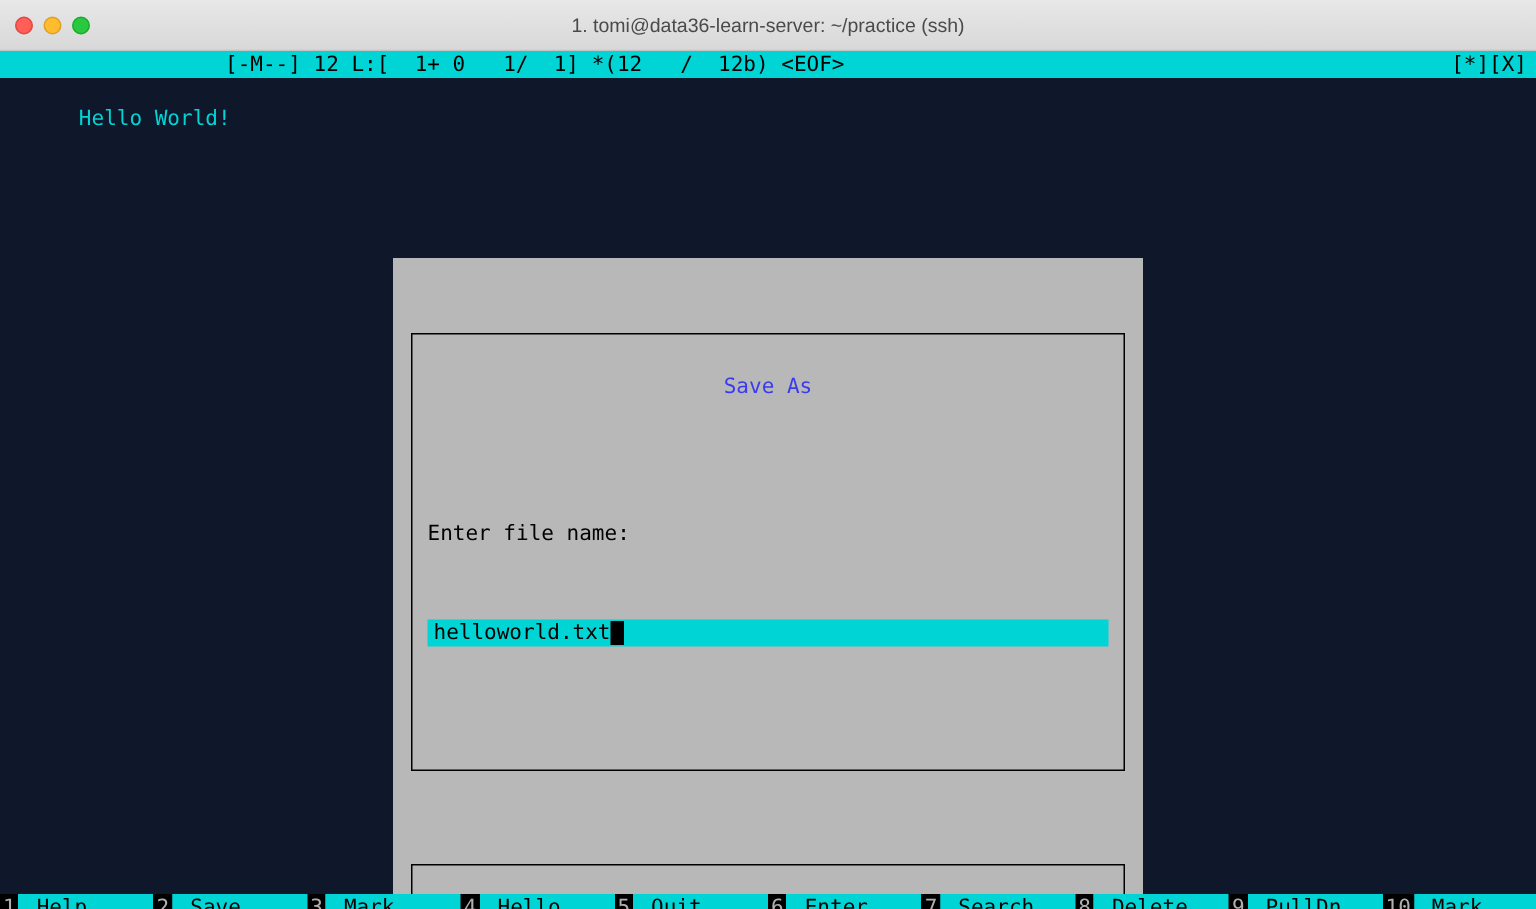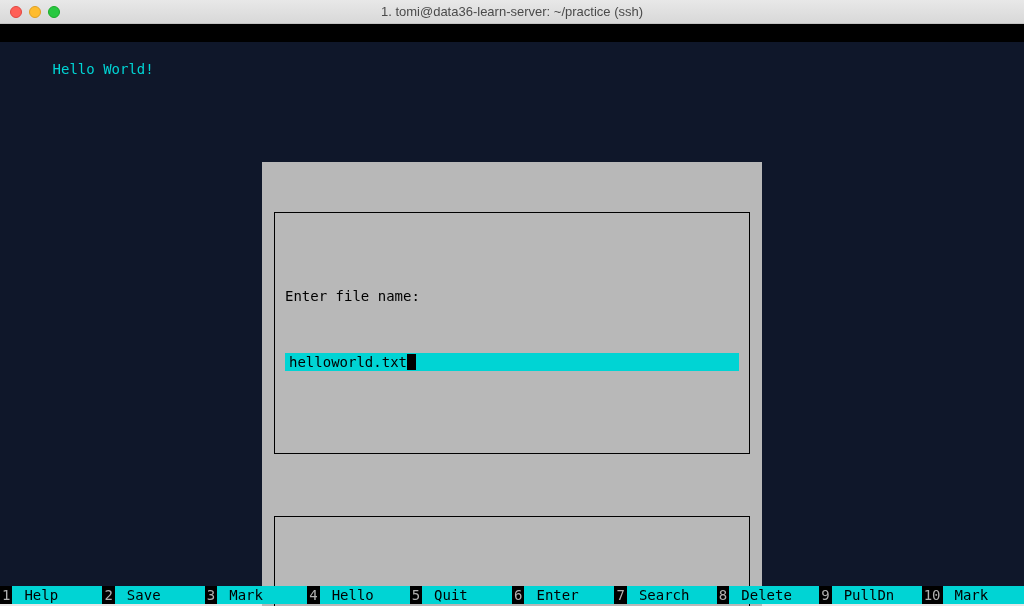--- a/index.html
+++ b/index.html
@@ -12,21 +12,21 @@
     overflow: hidden;
     position: relative;
   }
   .window {
     width: 100%;
     height: 100%;
     background: #e8e8e8;
     border-radius: 6px 6px 0 0;
   }
   .titlebar {
-    height: 24px;
+    height: 34px;
     display: flex;
     align-items: center;
     padding: 0 10px;
     background: linear-gradient(#e8e8e8, #d8d8d8);
     border-bottom: 1px solid #c4c4c4;
     position: relative;
   }
   .traffic-lights {
     display: flex;
     gap: 7px;
@@ -156,26 +156,31 @@
     <div class="traffic-lights">
       <div class="light red"></div>
       <div class="light yellow"></div>
       <div class="light green"></div>
     </div>
     <div class="titletext">1. tomi@data36-learn-server: ~/practice (ssh)</div>
   </div>
 
   <div class="terminal">
 
+    <div class="statusbar">
+      <span class="sb-left">[-M--] 12 L:[  1+ 0   1/  1] *(12   /  12b) &lt;EOF&gt;</span>
+      <span class="sb-right">[*][X]</span>
+    </div>
 
     <div class="editor-area">
       <span>Hello World!</span>
 
       <div class="dialog-wrap">
         <div class="dbox">
+          <div class="dbox-title"><span>Save As</span></div>
           <div class="dbox-body">
             <div>Enter file name:</div>
             <div class="inputline"><span>helloworld.txt</span><span class="cursor-block"></span></div>
           </div>
         </div>
 
         <div class="dbox">
           <div class="dbox-body">
             
             

